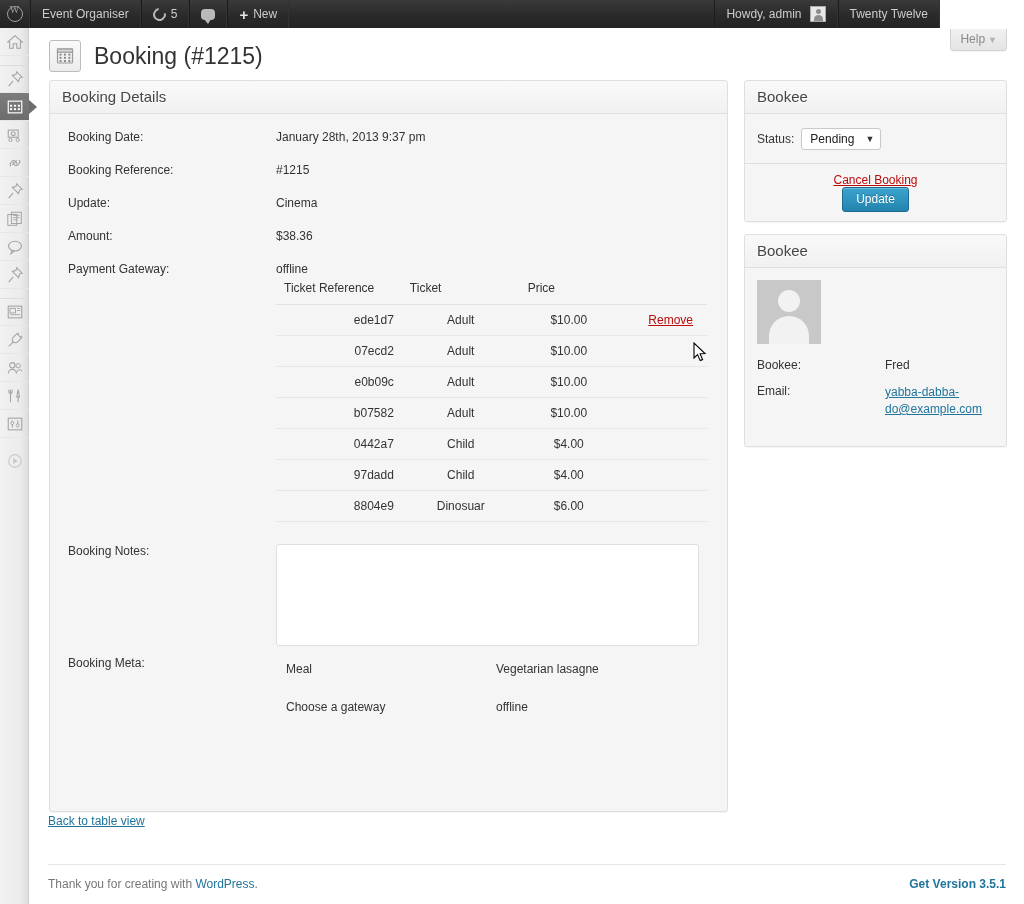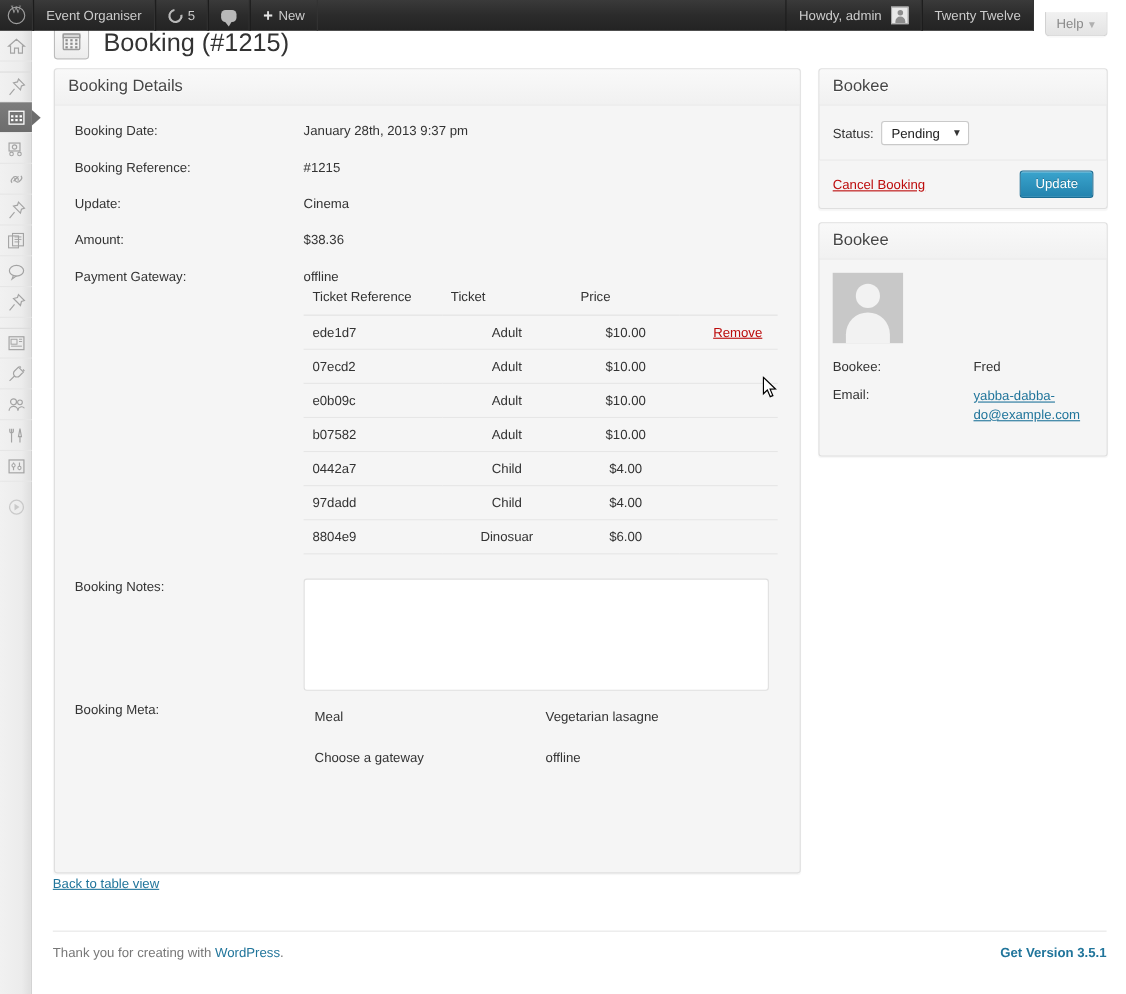--- a/index.html
+++ b/index.html
@@ -85,21 +85,21 @@
   .menu-item.current::after {
     content: ""; position: absolute; right: -8px; top: 7px;
     border-top: 7px solid transparent; border-bottom: 7px solid transparent;
     border-left: 8px solid #6d6d6d;
   }
   .mi-svg { width: 18px; height: 18px; display: block; opacity: .62; }
   .menu-item.current .mi-svg { opacity: 1; }
   .menu-gap { height: 9px; }
   
   #wpbody {
-    position: absolute; top: 10px; left: 30px; width: 994px; height: 876px;
+    position: absolute; top: 28px; left: 30px; width: 994px; height: 876px;
     background: #fff;
   }
   #help-tab {
     position: absolute; right: 17px; top: 1px;
     background: linear-gradient(180deg,#f1f1f1 0%,#e4e4e4 100%);
     border: 1px solid #d2d2d2; border-top: none;
     border-radius: 0 0 4px 4px;
     padding: 3px 9px 4px; font-size: 12px; color: #8a8a8a;
     box-shadow: 0 1px 0 rgba(0,0,0,.04);
   }
@@ -143,21 +143,21 @@
   
   .tickets-wrap { padding-left: 226px; padding-right: 20px; margin-top: -20px; }
   table.tickets { width: 100%; border-collapse: collapse; font-size: 12px; }
   table.tickets th {
     text-align: left; font-weight: normal; color: #333;
     padding: 6px 8px 9px 8px; border-bottom: 1px solid #e2e2e2;
   }
   table.tickets td {
     padding: 8px 8px; border-bottom: 1px solid #e6e6e6; color: #333;
   }
-  .col-ref { width: 128px; text-align: left; }
+  .col-ref { width: 128px; text-align: right; }
   .col-tkt { width: 120px; text-align: center; }
   .col-price { width: 100px; text-align: center; }
   .col-act { width: 90px; text-align: right; padding-right: 14px !important; }
   table.tickets th.col-ref, table.tickets th.col-tkt, table.tickets th.col-price { text-align: left; padding-left: 8px; }
   .remove-link { color: #bc0b0b; text-decoration: underline; }
   .notes-row { display: flex; padding-left: 18px; margin-top: 22px; }
   .notes-area {
     width: 423px; height: 102px; background: #fff;
     border: 1px solid #dfdfdf; border-radius: 3px;
     resize: none; padding: 6px; font-family: "Liberation Sans", sans-serif;
@@ -176,21 +176,21 @@
   .fake-select {
     display: inline-flex; align-items: center; justify-content: space-between;
     min-width: 80px; height: 22px; padding: 0 6px 0 8px;
     background: #fff; border: 1px solid #c9c9c9; border-radius: 3px;
     font-size: 12px; color: #222;
   }
   .fake-select .caret { font-size: 9px; margin-left: 10px; color: #333; }
   .status-foot {
     display: flex; align-items: center; justify-content: space-between;
     padding: 9px 12px; background: #f5f5f5;
-    border-top: 1px solid #dfdfdf; border-radius: 0 0 3px 3px;
+    border-top: 1px solid #dfdfdf; border-radius: 0 0 3px 3px; flex-direction: column;
   }
   .cancel-link { color: #bc0b0b; text-decoration: underline; font-size: 12px; }
   .btn-primary {
     background: linear-gradient(180deg,#3aa4cd 0%,#2383ae 100%);
     border: 1px solid #1a6c93; border-radius: 3px;
     color: #fff; font-size: 12px; padding: 4px 13px 5px;
     text-shadow: 0 -1px 0 rgba(0,0,0,.25);
     box-shadow: inset 0 1px 0 rgba(255,255,255,.25);
   }
   #box-bookee { width: 263px; }

